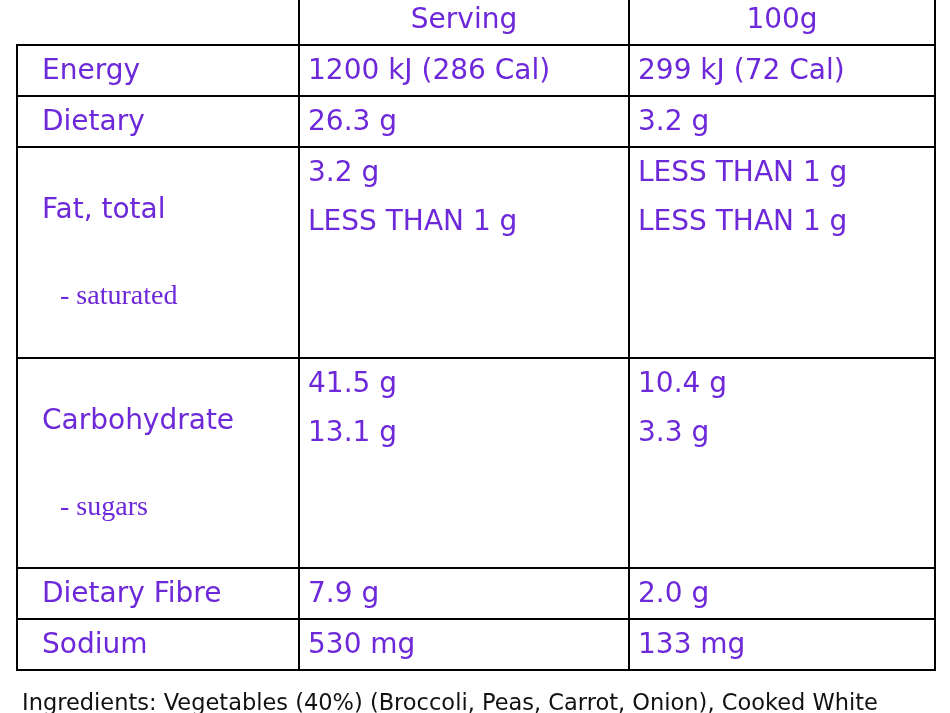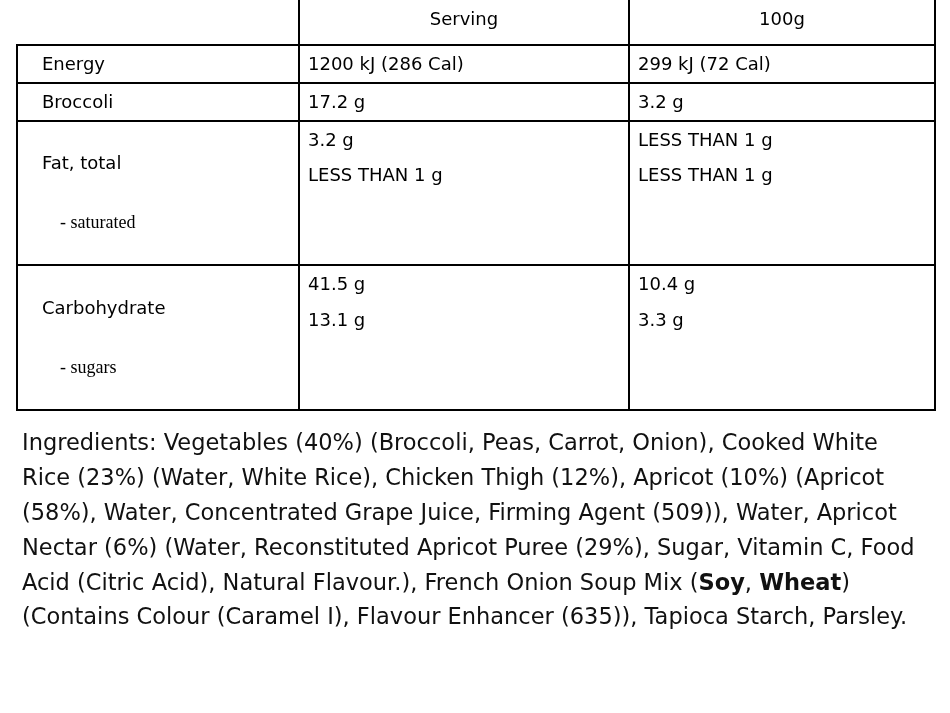--- a/index.html
+++ b/index.html
@@ -24,26 +24,26 @@
   table.nutrition {
     width: 918px;
     border-collapse: collapse;
     table-layout: fixed;
     margin: 0;
   }
   table.nutrition td,
   table.nutrition th {
     border: 2px solid #000000;
     padding: 6px 8px;
-    font-size: 18px;
+    font-size: 28px;
     font-weight: normal;
     text-align: left;
     vertical-align: top;
     line-height: 1.32;
-    color: #000000;
+    color: #6d28d9;
   }
   table.nutrition col.c-name { width: 282px; }
   table.nutrition col.c-serv { width: 330px; }
   table.nutrition col.c-100  { width: 306px; }
 
   
   table.nutrition thead th {
     border-top: none;
     text-align: center;
     height: 38px;
@@ -101,22 +101,22 @@
         <th>100g</th>
       </tr>
     </thead>
     <tbody>
       <tr>
         <td class="name-cell">Energy</td>
         <td>1200 kJ (286 Cal)</td>
         <td>299 kJ (72 Cal)</td>
       </tr>
       <tr>
-        <td class="name-cell">Broccoli</td>
-        <td>17.2 g</td>
+        <td class="name-cell">Dietary</td>
+        <td>26.3 g</td>
         <td>3.2 g</td>
       </tr>
       <tr class="two-line">
         <td class="name-cell">
           <span class="cell-line">Fat, total</span>
           <span class="cell-line sub-row">- saturated</span>
         </td>
         <td>
           <span class="cell-line">3.2 g</span>
           <span class="cell-line">LESS THAN 1 g</span>
@@ -133,18 +133,28 @@
         </td>
         <td>
           <span class="cell-line">41.5 g</span>
           <span class="cell-line">13.1 g</span>
         </td>
         <td>
           <span class="cell-line">10.4 g</span>
           <span class="cell-line">3.3 g</span>
         </td>
       </tr>
+      <tr>
+        <td class="name-cell">Dietary Fibre</td>
+        <td>7.9 g</td>
+        <td>2.0 g</td>
+      </tr>
+      <tr>
+        <td class="name-cell">Sodium</td>
+        <td>530 mg</td>
+        <td>133 mg</td>
+      </tr>
     </tbody>
   </table>
 
   <p class="ingredients"><span>Ingredients: Vegetables (40%) (Broccoli, Peas, Carrot, Onion), Cooked White Rice (23%) (Water, White Rice), Chicken Thigh (12%), Apricot (10%) (Apricot (58%), Water, Concentrated Grape Juice, Firming Agent (509)), Water, Apricot Nectar (6%) (Water, Reconstituted Apricot Puree (29%), Sugar, Vitamin C, Food Acid (Citric Acid), Natural Flavour.), French Onion Soup Mix (</span><b>Soy</b><span>, </span><b>Wheat</b><span>) (Contains Colour (Caramel I), Flavour Enhancer (635)), Tapioca Starch, Parsley.</span></p>
 
 </div>
 
 </body></html>

